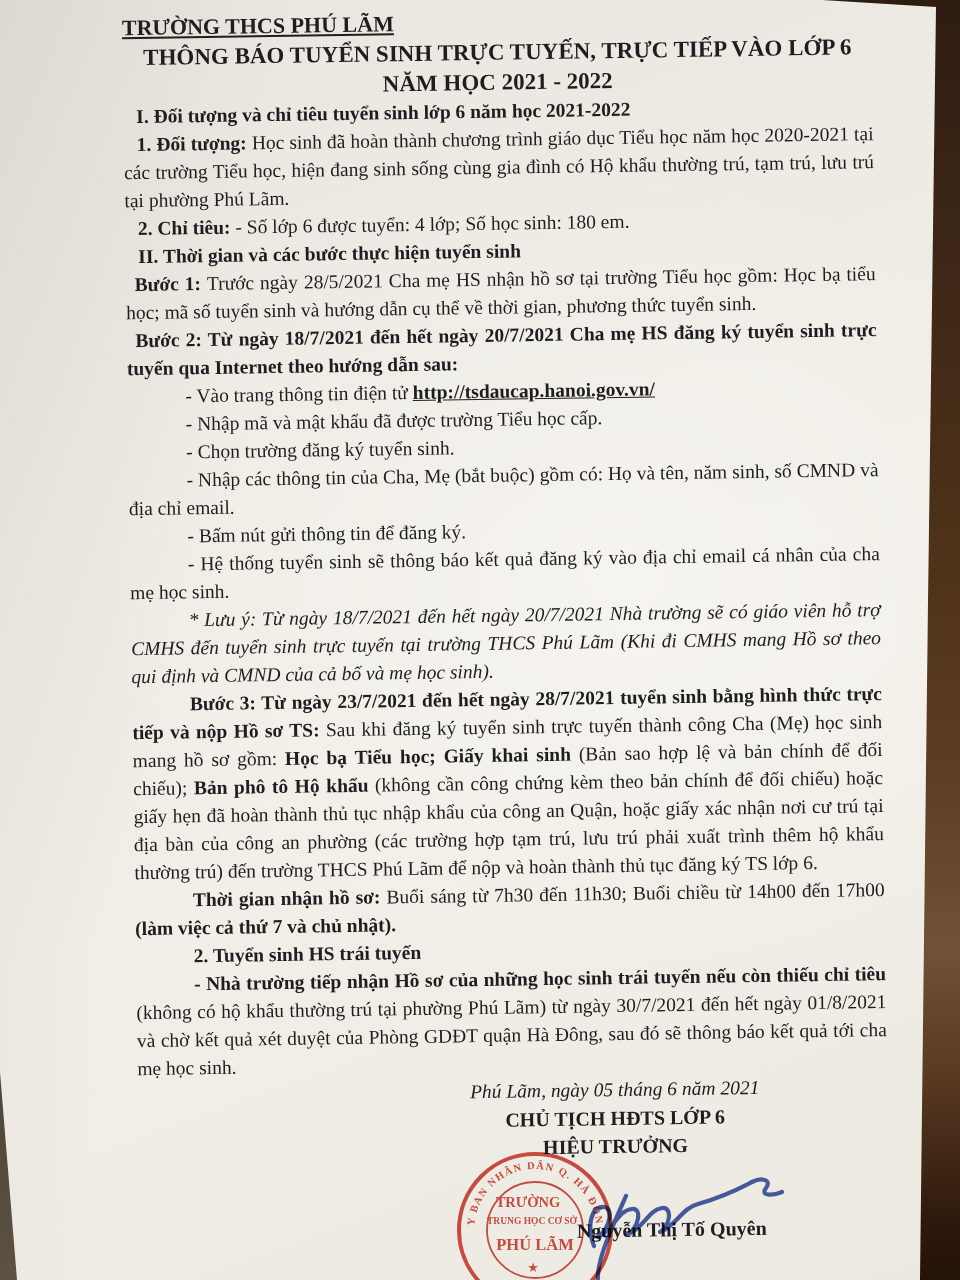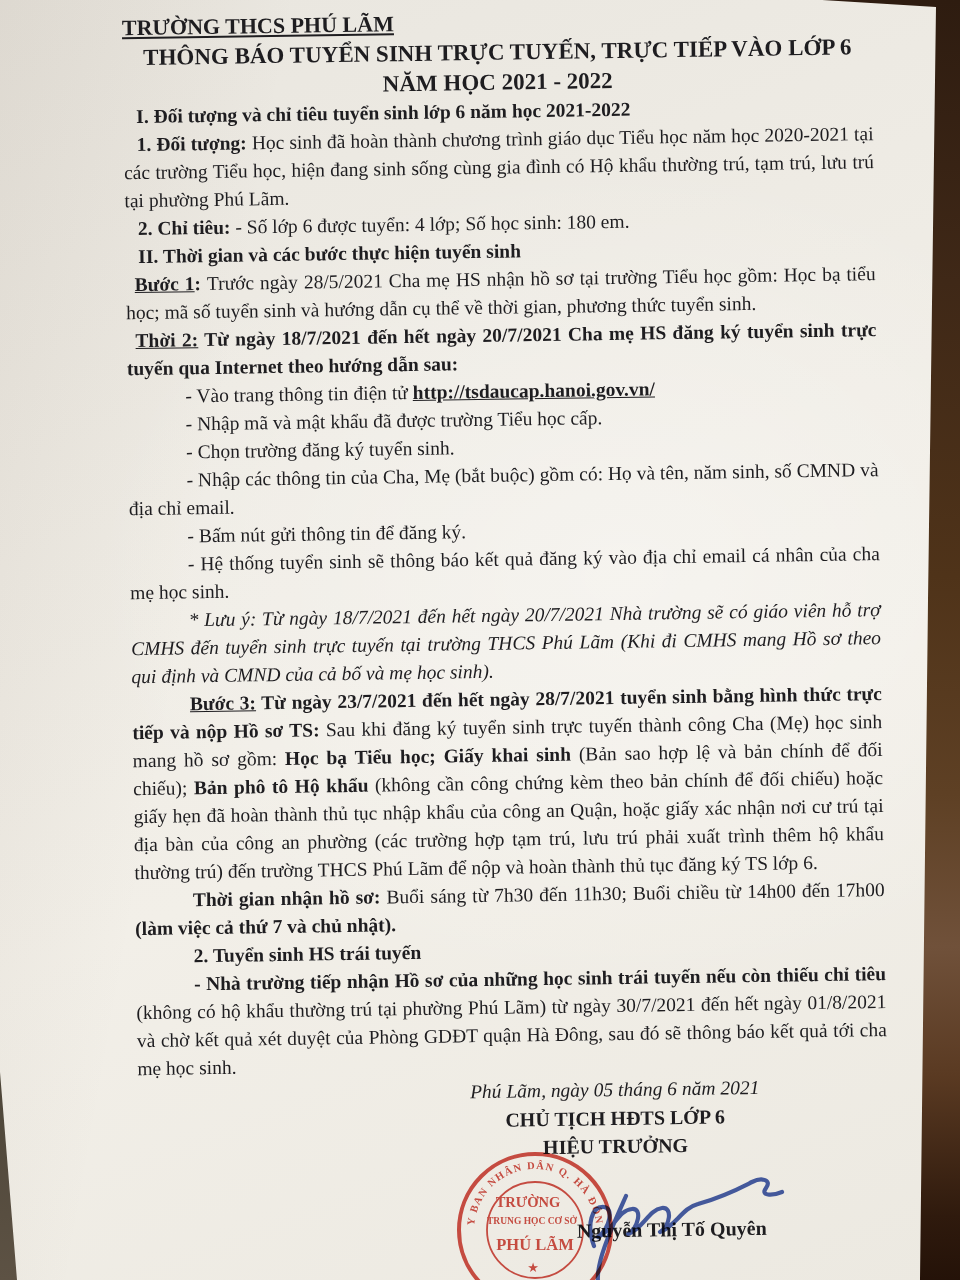--- a/index.html
+++ b/index.html
@@ -33,21 +33,21 @@
     transform:rotate(-0.85deg);transform-origin:480px 640px;
   }
   .school{font-weight:bold;font-size:22px;line-height:30px;}
   .school span{text-decoration:underline;}
   .t1{font-weight:bold;font-size:23px;line-height:30px;text-align:center;}
   .para{margin:0;text-align:justify;}
   .i1{text-indent:13px;}
   .iS{text-indent:9px;}
   .i2{text-indent:58px;}
   .hd{font-weight:bold;text-align:left;}
-  b.u{text-decoration:underline;}
+  b.u{}
   .it{font-style:italic;}
   .lnk{font-weight:bold;text-decoration:underline;}
   .signoff{margin-left:262px;width:430px;text-align:center;}
   .date{font-style:italic;line-height:28px;}
   .role{font-weight:bold;font-size:20px;line-height:28px;}
   .signer{font-weight:bold;font-size:20px;margin-top:56px;transform:translateX(55px);}
   .stamp-svg,.sig-svg{position:absolute;mix-blend-mode:multiply;}
   .stamp-svg{left:440px;top:1135px;opacity:.92;}
   .sig-svg{left:555px;top:1160px;opacity:.95;}
 </style>
@@ -66,21 +66,21 @@
   <p class="para i1 hd">I. Đối tượng và chỉ tiêu tuyển sinh lớp 6 năm học 2021-2022</p>
 
   <p class="para i1"><b>1. Đối tượng:</b><span> Học sinh đã hoàn thành chương trình giáo dục Tiểu học năm học 2020-2021 tại các trường Tiểu học, hiện đang sinh sống cùng gia đình có Hộ khẩu thường trú, tạm trú, lưu trú tại phường Phú Lãm.</span></p>
 
   <p class="para i1"><b>2. Chỉ tiêu:</b><span> - Số lớp 6 được tuyển: 4 lớp; Số học sinh: 180 em.</span></p>
 
   <p class="para i1 hd">II. Thời gian và các bước thực hiện tuyển sinh</p>
 
   <p class="para iS"><b class="u">Bước 1</b><b>: </b><span>Trước ngày 28/5/2021 Cha mẹ HS nhận hồ sơ tại trường Tiểu học gồm: Học bạ tiểu học; mã số tuyển sinh và hướng dẫn cụ thể về thời gian, phương thức tuyển sinh.</span></p>
 
-  <p class="para iS"><b class="u">Thời 2:</b><b> Từ ngày 18/7/2021 đến hết ngày 20/7/2021 Cha mẹ HS đăng ký tuyển sinh trực tuyến qua Internet theo hướng dẫn sau:</b></p>
+  <p class="para iS"><b class="u">Bước 2:</b><b> Từ ngày 18/7/2021 đến hết ngày 20/7/2021 Cha mẹ HS đăng ký tuyển sinh trực tuyến qua Internet theo hướng dẫn sau:</b></p>
 
   <p class="para i2"><span>- Vào trang thông tin điện tử </span><span class="lnk">http://tsdaucap.hanoi.gov.vn/</span></p>
   <p class="para i2">- Nhập mã và mật khẩu đã được trường Tiểu học cấp.</p>
   <p class="para i2">- Chọn trường đăng ký tuyển sinh.</p>
   <p class="para i2">- Nhập các thông tin của Cha, Mẹ (bắt buộc) gồm có: Họ và tên, năm sinh, số CMND và địa chỉ email.</p>
   <p class="para i2">- Bấm nút gửi thông tin để đăng ký.</p>
   <p class="para i2">- Hệ thống tuyển sinh sẽ thông báo kết quả đăng ký vào địa chỉ email cá nhân của cha mẹ học sinh.</p>
 
   <p class="para i2 it">* Lưu ý: Từ ngày 18/7/2021 đến hết ngày 20/7/2021 Nhà trường sẽ có giáo viên hỗ trợ CMHS đến tuyển sinh trực tuyến tại trường THCS Phú Lãm (Khi đi CMHS mang Hồ sơ theo qui định và CMND của cả bố và mẹ học sinh).</p>
 

